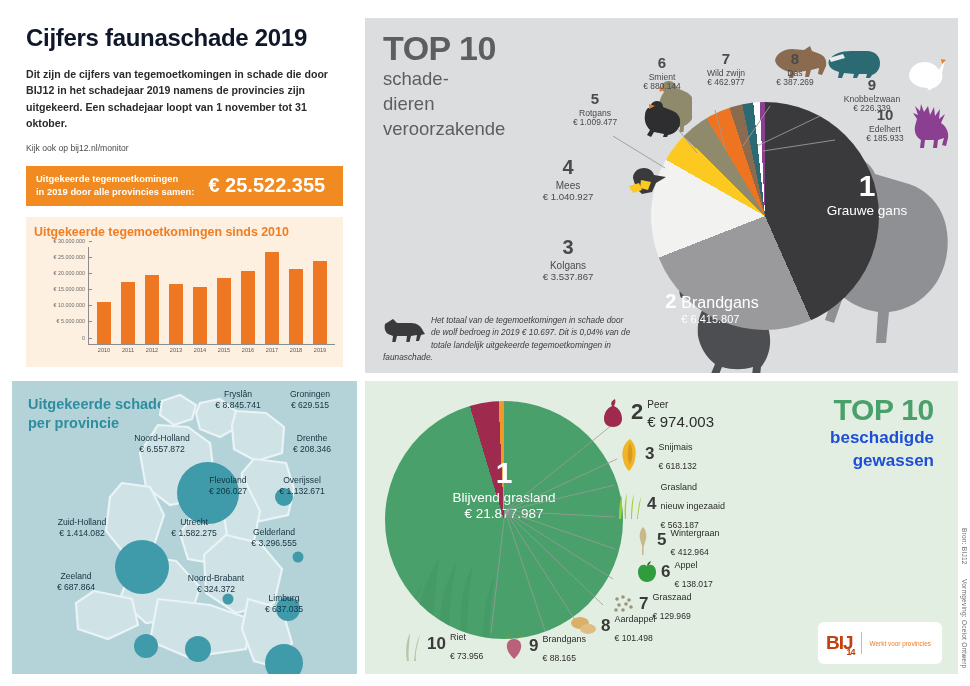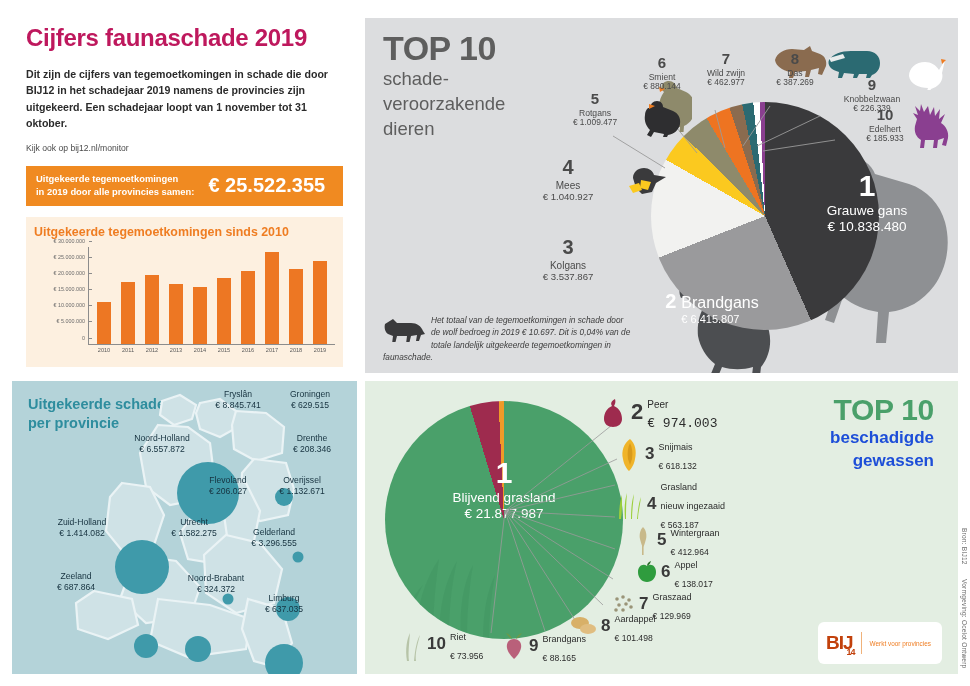--- a/index.html
+++ b/index.html
@@ -14,21 +14,21 @@
 
   
   .panel { position: absolute; overflow: hidden; }
   #panel-intro   { left: 12px;  top: 18px;  width: 345px; height: 355px; background: #ffffff; }
   #panel-animals { left: 365px; top: 18px;  width: 593px; height: 355px; background: #dcdddf; }
   #panel-map     { left: 12px;  top: 381px; width: 345px; height: 293px; background: #b4d3d9; }
   #panel-crops   { left: 365px; top: 381px; width: 593px; height: 293px; background: #e3eee2; }
 
   
   .intro-title {
-    color: #be185d; font-size: 24px; font-weight: bold;
+    color: #0f172a; font-size: 24px; font-weight: bold;
     padding: 6px 0 0 14px; letter-spacing: -0.3px;
   }
   .intro-body {
     margin: 14px 14px 0 14px; font-size: 10.6px; font-weight: bold;
     color: #2b2b2b; line-height: 1.55;
   }
   .intro-sub {
     margin: 11px 14px 0 14px; font-size: 8.6px; color: #4b4b4b;
   }
   .kpi-band {
@@ -122,21 +122,21 @@
               border-radius: 50%; overflow: hidden; }
 
   .clabel { position: absolute; color: #2c2c2c; }
   .clabel .cnum { font-size: 17px; font-weight: bold; color: #3a3a3a; }
   .clabel .cnm  { font-size: 9px; }
   .clabel .cval { font-size: 8.6px; }
   .crow { display: flex; align-items: center; gap: 4px; }
   .ctxt { line-height: 1.2; }
   .clabel.big .cnum { font-size: 22px; }
   .clabel.big .cnm { font-size: 10px; }
-  .clabel.big .cval { font-size: 13px; font-family: Liberation Mono, monospace; }
+  .clabel.big .cval { font-size: 15px; }
 
   .logo-box {
     position: absolute; right: 16px; bottom: 10px; width: 124px; height: 42px;
     background: #ffffff; border-radius: 6px; display: flex; align-items: center; padding: 0 8px;
   }
   .logo-bij { color: #c2410c; font-weight: bold; font-size: 19px; letter-spacing: -1px; position: relative; }
   .logo-12 { font-size: 9px; position: absolute; right: -2px; bottom: -3px; }
   .logo-div { width: 1px; height: 22px; background: #f0b27a; margin: 0 8px; }
   .logo-tag { color: #ef7d22; font-size: 6.4px; }
 
@@ -219,22 +219,22 @@
             </div>
           </div>
       </div>
     </div>
   </div>
 
   <div class="panel" id="panel-animals">
     <div class="top10-head">
       <div class="top10-big">TOP 10</div>
       <div class="top10-sub">schade-</div>
+      <div class="top10-sub">dieren</div>
       <div class="top10-sub">veroorzakende</div>
-      <div class="top10-sub">dieren</div>
     </div>
 
     <svg class="sil" style="left:400px; top:120px;" width="190" height="225" viewBox="0 0 190 225">
       <path fill="#8e9093" d="M58 52c-7-14 3-30 19-33 16-3 29 6 33 17l34 10c18 6 31 20 36 38 6 22 2 46-11 64-11 15-27 24-45 26l-3 31h-10l2-31c-13-2-25-7-35-15l-9 26-9-3 10-29c-9-10-15-22-17-35-2-15 1-30 8-43l-5-14c-4 0-8-3-8-9z"></path>
       <circle cx="63" cy="31" r="4" fill="#dcdddf"></circle>
     </svg>
     <svg class="sil" style="left:276px; top:258px;" width="130" height="110" viewBox="0 0 130 110">
       <path fill="#4c4e51" d="M40 22c-5-11 3-20 14-20 10 0 17 7 18 15l28 8c14 5 25 16 28 30 3 13 0 26-8 36l-2 17h-8l2-17c-10 3-21 3-31 0l-7 17-7-3 7-17c-9-7-15-17-17-28-1-11 1-22 7-31l-5-5c-3 0-6-3-6-7z"></path>
       <path fill="#ffffff" d="M46 8c4-4 11-4 15 0-3 4-11 5-15 0z"></path>
     </svg>
@@ -325,21 +325,20 @@
       <span class="nm">Edelhert</span>
       <span class="val">€ 185.933</span>
     </div>
     <svg class="sil" style="left:548px; top:82px;" width="40" height="48" viewBox="0 0 40 48">
       <path fill="#8a3f90" d="M8 4l3 8 4-6 2 9 4-8 1 9 5-7-1 10 6-5-4 9c5 3 8 9 7 15l-2 8-4-1 2-7-6 2-1 8h-4l1-8H12l-1 8H7l1-8c-5-3-7-8-6-14l2-7-4-6 5 2-3-9 5 5z"></path>
     </svg>
 
     <div class="alabel white" style="left:412px; top:150px; width:180px;">
       <span class="num">1</span>
       <span class="nm">Grauwe gans</span>
-      <span class="val">€ 10.838.480</span>
     </div>
 
     <div class="alabel white white2 inline-lbl" style="left:272px; top:272px; width:150px; justify-content:center;">
       <span class="num">2</span>
       <span style="text-align:left">
         <span class="nm">Brandgans</span>
         <span class="val">€ 6.415.807</span>
       </span>
     </div>
 

